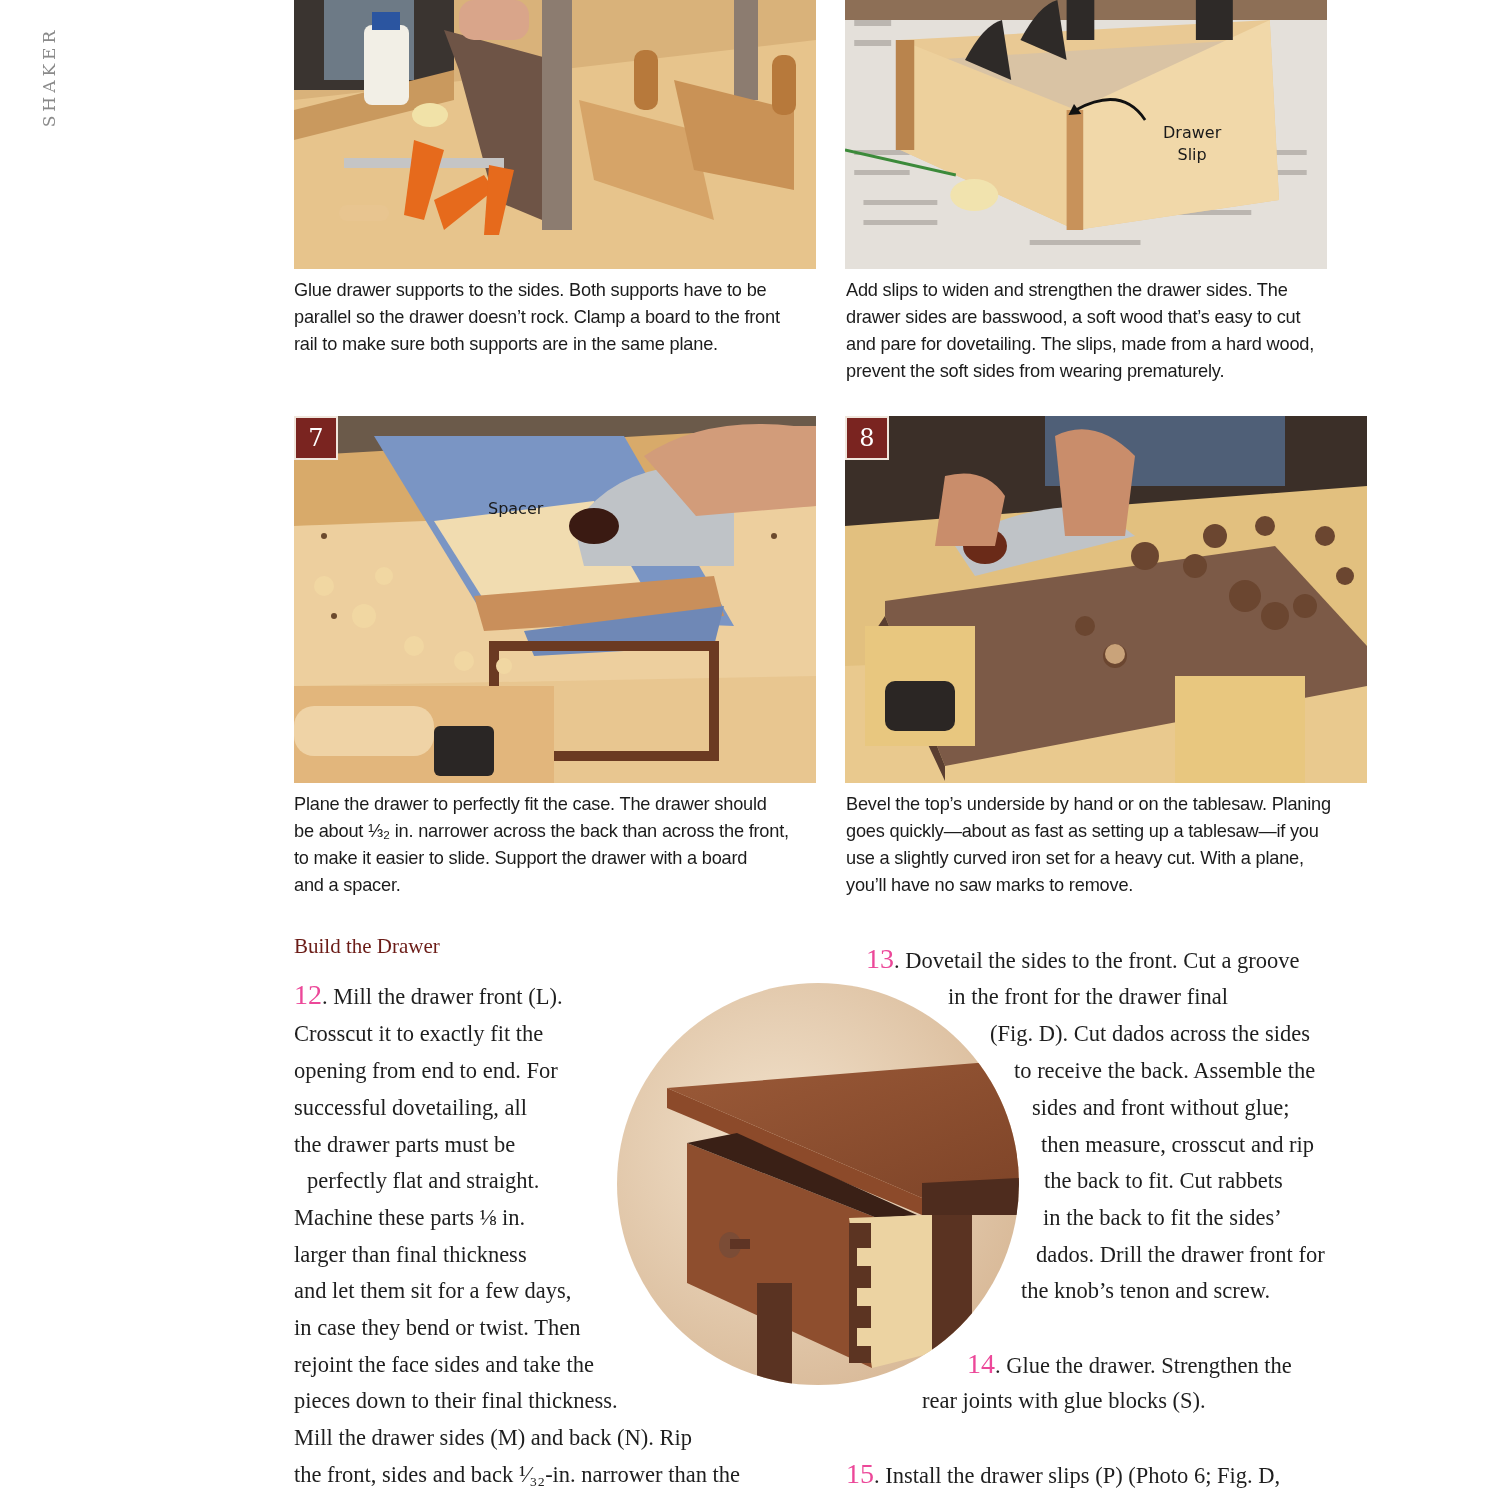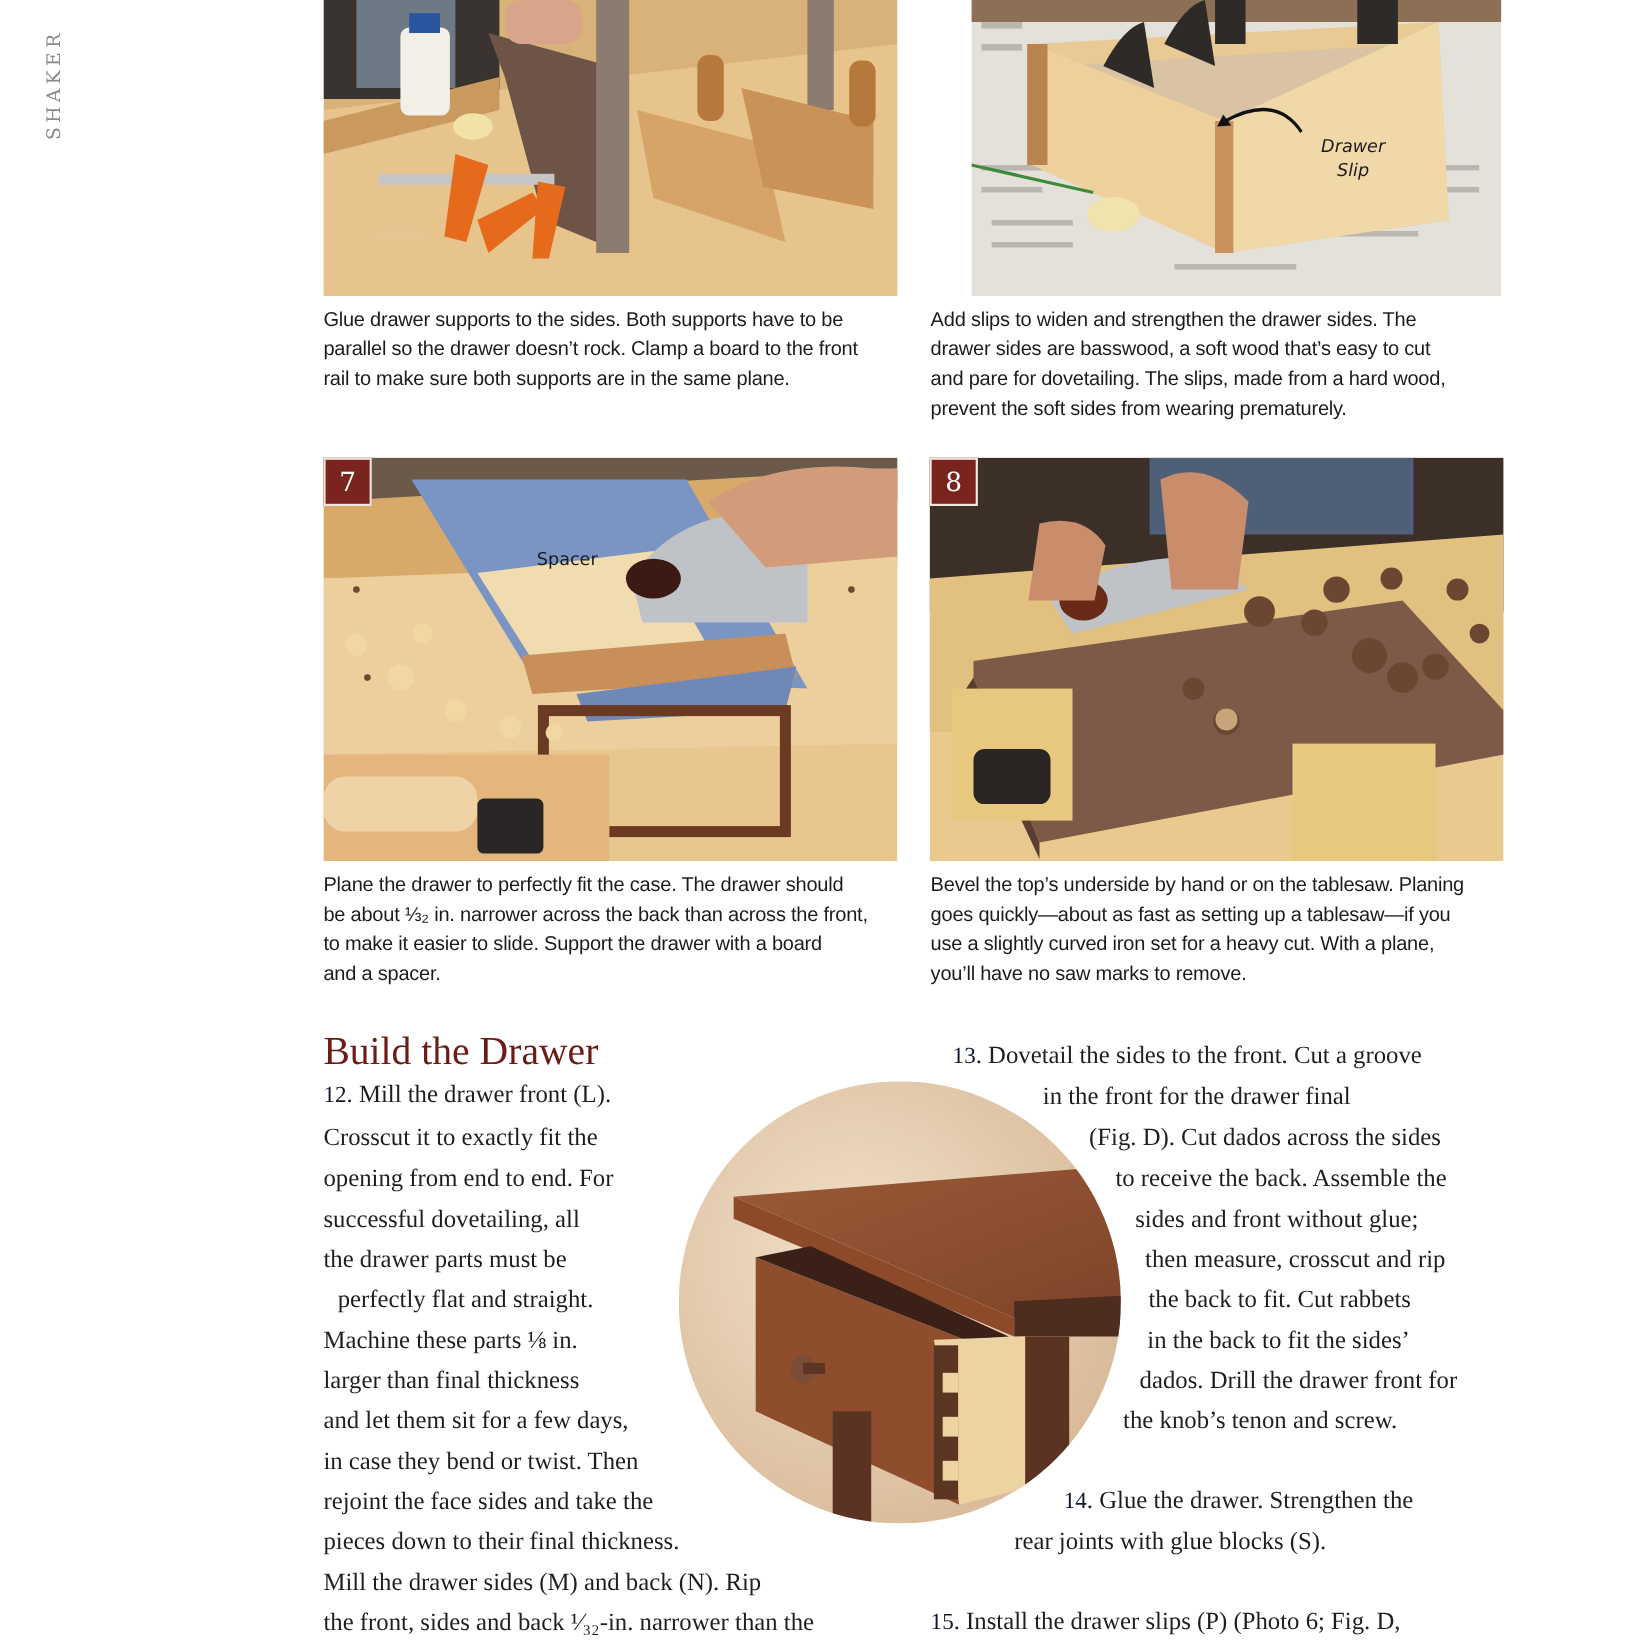--- a/index.html
+++ b/index.html
@@ -27,23 +27,23 @@
   .caption {
     position:absolute; font-family:"Liberation Sans", sans-serif; font-size:18.2px;
     line-height:27px; color:#1b1b1b; letter-spacing:-0.2px;
   }
   .body-text {
     font-family:"Liberation Serif", serif; font-size:22.5px; color:#1e1e1e;
   }
   .line { position:absolute; white-space:nowrap; line-height:37px; }
   .heading {
     position:absolute; left:294px; top:934px; font-family:"Liberation Serif", serif;
-    font-size:36px; color:#6b1c17; white-space:nowrap;
-  }
-  .step-num { color:#0f172a; font-size:21px; }
+    font-size:21px; color:#6b1c17; white-space:nowrap;
+  }
+  .step-num { color:#ec4899; font-size:28px; }
   .circle {
     position:absolute; left:617px; top:983px; width:402px; height:402px; border-radius:50%;
     overflow:hidden;
   }
   .circle svg { display:block; width:100%; height:100%; }
 </style>
 </head>
 <body>
 
 <div class="side-label">
@@ -69,21 +69,21 @@
     <rect x="50" y="158" width="160" height="10" fill="#c5c5c5"></rect>
     <polygon points="120,140 150,150 130,220 110,215" fill="#e66a1c"></polygon>
     <polygon points="140,200 190,175 200,190 150,230" fill="#e66a1c"></polygon>
     <polygon points="195,165 220,170 205,235 190,235" fill="#e66a1c"></polygon>
     <rect x="45" y="205" width="50" height="16" rx="8" fill="#e8c590"></rect>
     <ellipse cx="136" cy="115" rx="18" ry="12" fill="#f1e2a8"></ellipse>
     <rect x="165" y="0" width="70" height="40" rx="15" fill="#d9a58a"></rect>
   </svg>
 </div>
 
-<div class="photo" style="left:883px; top:0; width:482px; height:269px;font-style:italic;">
+<div class="photo" style="left:845px; top:0; width:482px; height:269px;">
   <svg viewBox="0 0 522 269" preserveAspectRatio="none">
     <rect width="522" height="269" fill="#e4e0da"></rect>
     <g fill="#9a958e" opacity="0.55">
       <rect x="10" y="20" width="40" height="6"></rect>
         <rect x="10" y="40" width="40" height="6"></rect>
       <rect x="10" y="150" width="60" height="5"></rect>
         <rect x="10" y="170" width="60" height="5"></rect>
       <rect x="20" y="200" width="80" height="5"></rect>
         <rect x="20" y="220" width="80" height="5"></rect>
       <rect x="360" y="190" width="80" height="5"></rect>

